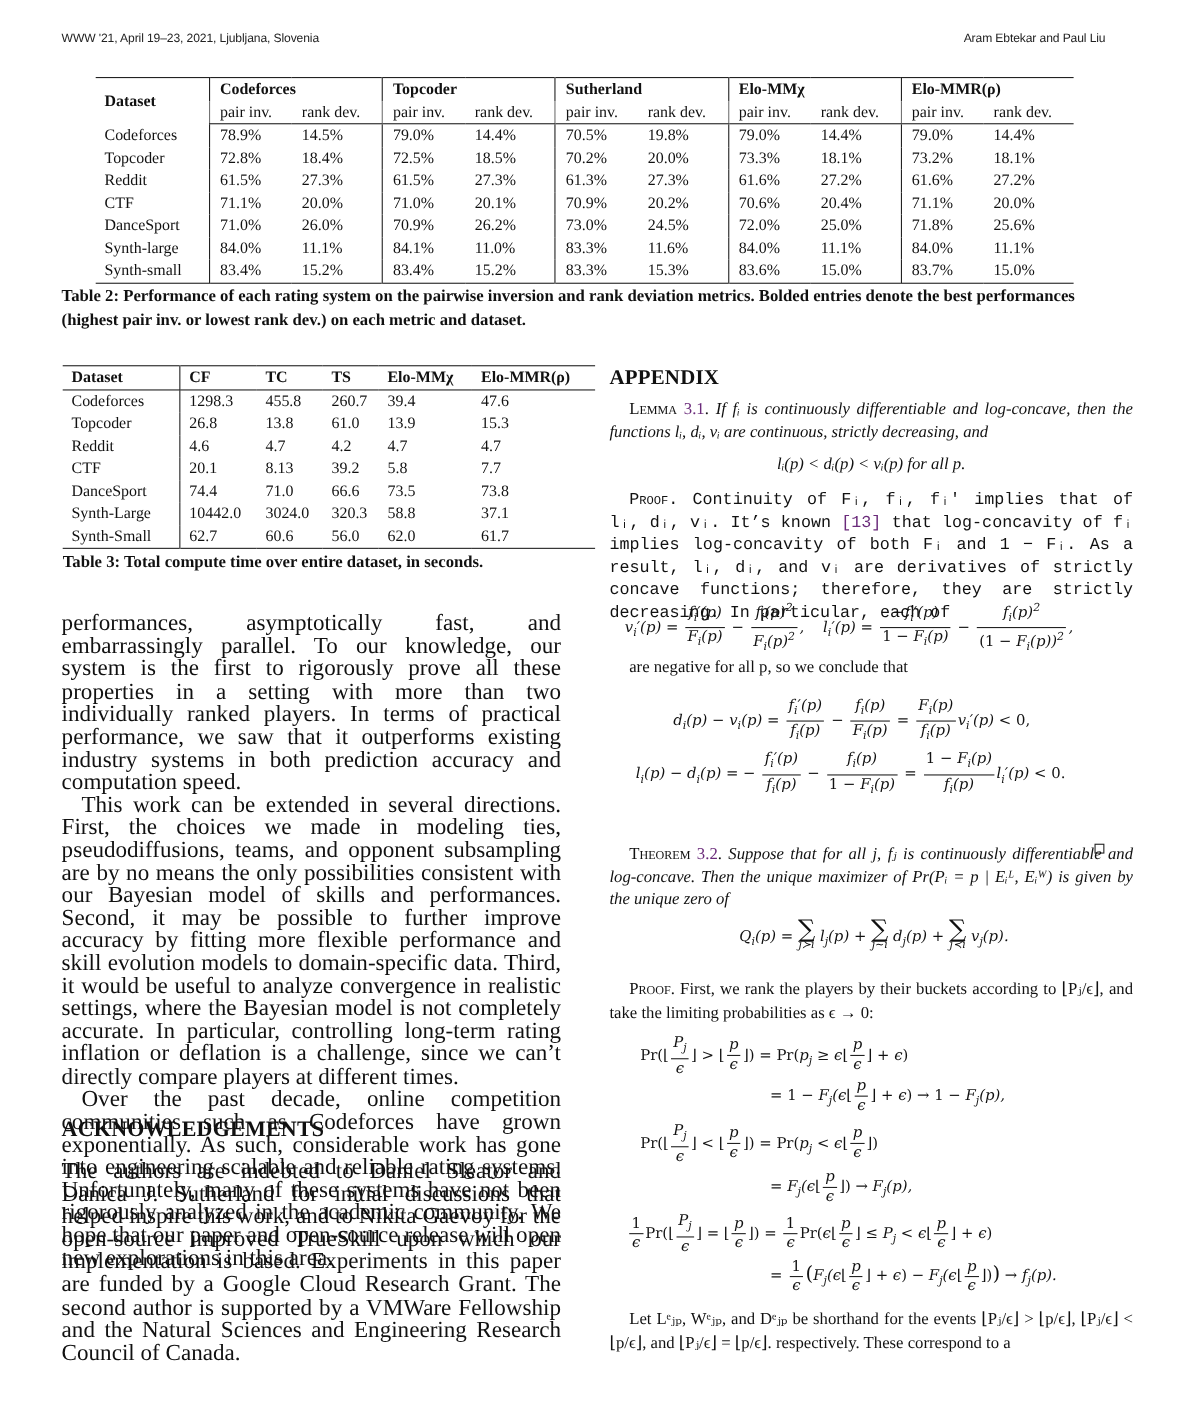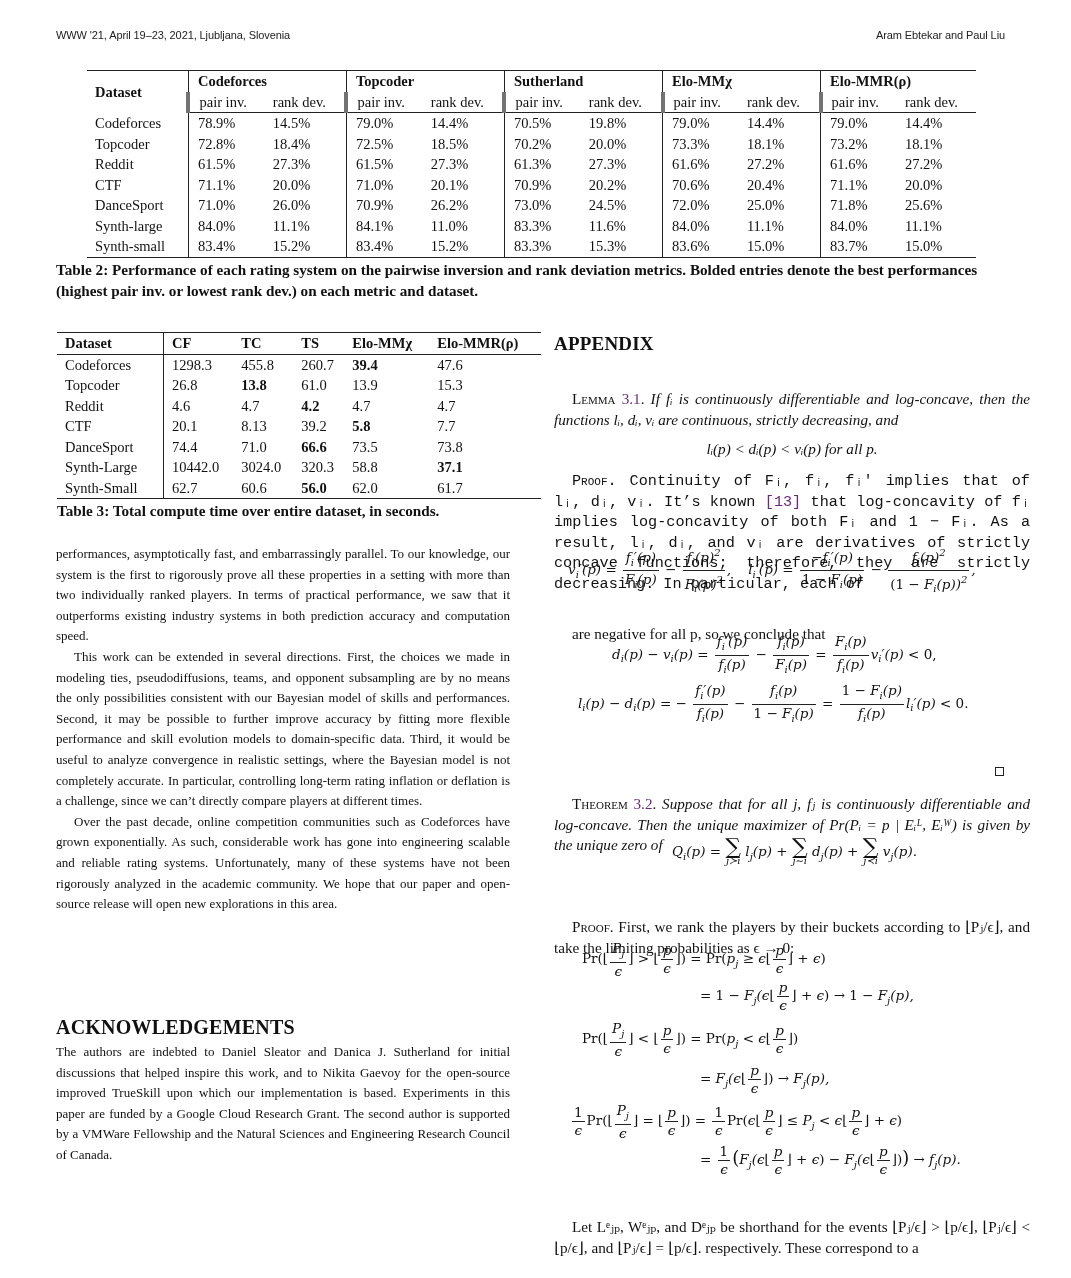--- a/index.html
+++ b/index.html
@@ -9,47 +9,47 @@
   .hdr.left { left: 56px; }
   .hdr.right { right: 66px; }
 
   
   #t2 { position: absolute; left: 87px; top: 70px; width: 889px; border-collapse: collapse; font-size: 14.5px; line-height: 20.5px; }
   #t2 { border-top: 1.5px solid #222; border-bottom: 1.5px solid #222; }
   #t2 th, #t2 td { padding: 0 0 0 9px; text-align: left; white-space: nowrap; font-weight: normal; }
   #t2 .grp { font-weight: bold; border-left: 1px solid #222; }
   #t2 .dsh { font-weight: bold; vertical-align: middle; padding-left: 8px; }
   #t2 .sub th { border-bottom: 1px solid #222; }
-  #t2 .sub th.g { border-left: 4px solid #737373; }
+  #t2 .sub th.g { border-left: 1px solid #737373; }
   #t2 td.bl { border-left: 1px solid #222; }
   #t2 td.name { padding-left: 8px; }
-  .b { font-weight: bold; }
+  .b { font-weight: normal; }
 
   .cap { position: absolute; font-weight: bold; font-size: 15.2px; line-height: 21px; }
   #cap2 { left: 56px; top: 259px; width: 960px; }
 
   
   #t3 { position: absolute; left: 57px; top: 332px; width: 484px; border-collapse: collapse; font-size: 14.5px; line-height: 20.5px; border-top: 1.5px solid #222; border-bottom: 1.5px solid #222; }
   #t3 th, #t3 td { text-align: left; padding: 0 0 0 8px; white-space: nowrap; }
   #t3 th { font-weight: bold; border-bottom: 1px solid #222; }
   #t3 .sep { border-right: 1px solid #222; padding-right: 4px; }
   #cap3 { left: 57px; top: 500px; width: 480px; }
 
   
-  .col { position: absolute; font-size: 13px; line-height: 20.6px; text-align: justify; }
+  .col { position: absolute; font-size: 21px; line-height: 20.6px; text-align: justify; margin-top: 12px; }
   #leftcol { left: 56px; top: 544px; width: 454px; }
   .col p { margin: 0; }
   .ind { text-indent: 18px; }
   .sec { font-weight: bold; font-size: 20px; letter-spacing: 0.2px; line-height: 22px; }
   #ack-h { position: absolute; left: 56px; top: 1016px; }
   #ackcol { left: 56px; top: 1042px; width: 454px; }
 
   
   #app-h { position: absolute; left: 554px; top: 333px; font-size: 19px; text-align: center; }
-  .rt { position: absolute; left: 554px; width: 476px; font-size: 15.2px; line-height: 20.6px; text-align: justify; margin-top: 27px; }
+  .rt { position: absolute; left: 554px; width: 476px; font-size: 15.2px; line-height: 20.6px; text-align: justify; }
   .sc { font-variant: small-caps; }
   .ref { color: #6a2a7a; }
   .it { font-style: italic; }
   .eq { position: absolute; font-family: "DejaVu Serif", "Liberation Serif", serif; font-size: 13.5px; font-style: italic; white-space: nowrap; }
   .frac { display: inline-block; vertical-align: middle; text-align: center; margin: 0 2px; }
   .frac > span { display: block; padding: 0 2px; line-height: 17px; }
   .frac > span.num { border-bottom: 1px solid #222; }
   .qed { position: absolute; left: 995px; top: 767px; width: 9px; height: 9px; border: 1px solid #222; }
   .sm { font-size: 10px; }
   .sum { font-size: 22px; font-style: normal; vertical-align: middle; }

